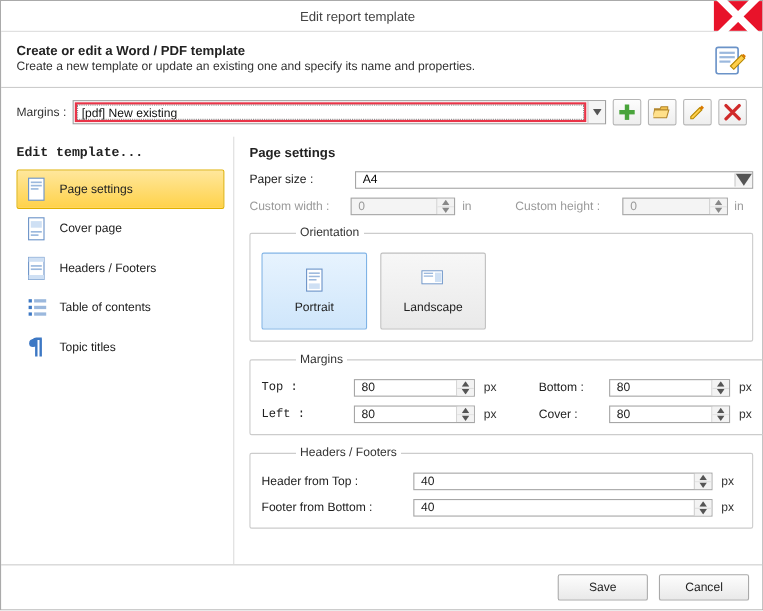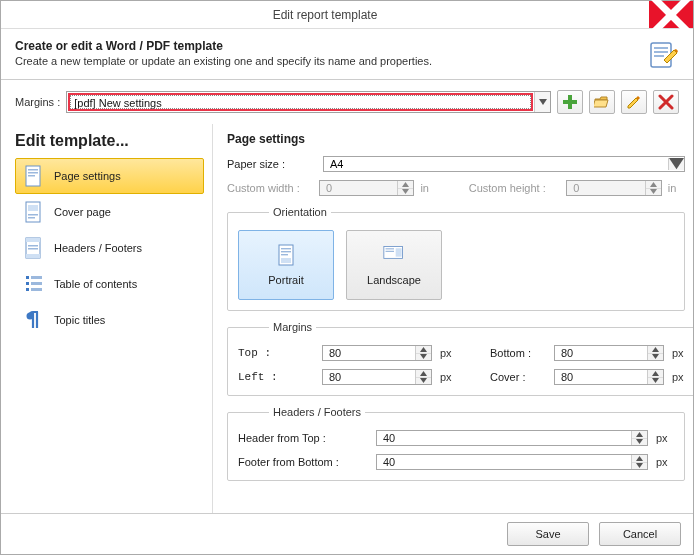--- a/index.html
+++ b/index.html
@@ -20,21 +20,21 @@
   .template-row .lbl { color: #333; }
   .template-combo { flex: 1; height: 22px; border: 1px solid #a0a0a0; position: relative; display: flex; background: #fff; }
   .template-combo .combo-inner { flex: 1; margin: 1px; border: 2px solid #e93448; outline: 1px dotted #888; outline-offset: -3px; padding: 1px 4px; line-height: 14px; color: #111; }
   .template-combo .combo-arrow { width: 16px; display: flex; align-items: center; justify-content: center; border-left: 1px solid #ccc; background: #f5f5f5; cursor: pointer; }
   .combo-arrow svg { width: 8px; height: 6px; }
   .toolbtn { width: 26px; height: 24px; border: 1px solid #b5b5b5; background: linear-gradient(#fdfdfd,#eee); border-radius: 2px; display: flex; align-items: center; justify-content: center; cursor: pointer; }
   .toolbtn svg { width: 16px; height: 16px; }
   
   .body { flex: 1; display: flex; overflow: hidden; padding: 0 0 0 0; }
   .sidebar { width: 212px; padding: 6px 8px 6px 14px; border-right: 1px solid #ddd; }
-  .sidebar-title { font-weight: bold; color: #222; margin: 2px 0 8px 0; font-size: 16px; }
+  .sidebar-title { font-weight: bold; color: #222; margin: 2px 0 8px 0; font-size: 12px; font-family: Liberation Mono, monospace; }
   .side-item { display: flex; align-items: center; height: 36px; gap: 10px; padding: 0 8px; border-radius: 2px; cursor: pointer; color: #222; border: 1px solid transparent; }
   .side-item.selected { background: linear-gradient(#ffe79c,#ffd24a); border: 1px solid #e0b000; }
   .side-item .si-icon { width: 20px; height: 22px; display: flex; align-items: center; justify-content: center; }
   .content { flex: 1; padding: 6px 8px 6px 14px; overflow: auto; }
   .content-title { font-weight: bold; color: #222; font-size: 12px; margin: 2px 0 10px 0; }
   .row { display: flex; align-items: center; margin-bottom: 8px; gap: 6px; }
   .lbl70 { width: 90px; color: #222; }
   .lbl70.disabled, .unit.disabled { color: #9a9a9a; }
   .select, .spin { height: 16px; border: 1px solid #a6a6a6; background: #fff; }
   .select { flex: 1; display: flex; align-items: center; }
@@ -95,21 +95,21 @@
           <rect x="7" y="16" width="10" height="2" fill="#9bb8dd"></rect>
           <path d="M20 24 L30 14 L27 11 L17 21 Z" fill="#ffcf4a" stroke="#b58600"></path>
           <path d="M27 11 L30 14 L31 12 L29 10 Z" fill="#d97a00"></path>
         </svg>
     </div>
   </div>
 
   <div class="template-row">
     <span class="lbl">Margins :</span>
     <div class="template-combo">
-      <div class="combo-inner">[pdf] New settings</div>
+      <div class="combo-inner">[pdf] New existing</div>
       <div class="combo-arrow">
         <svg viewBox="0 0 8 6">
             <path d="M0 0 L8 0 L4 6 Z" fill="#555"></path>
           </svg>
       </div>
     </div>
     <div class="toolbtn">
       <svg viewBox="0 0 16 16">
           <rect x="6" y="1" width="4" height="14" fill="#49a43b"></rect>
           <rect x="1" y="6" width="14" height="4" fill="#49a43b"></rect>

